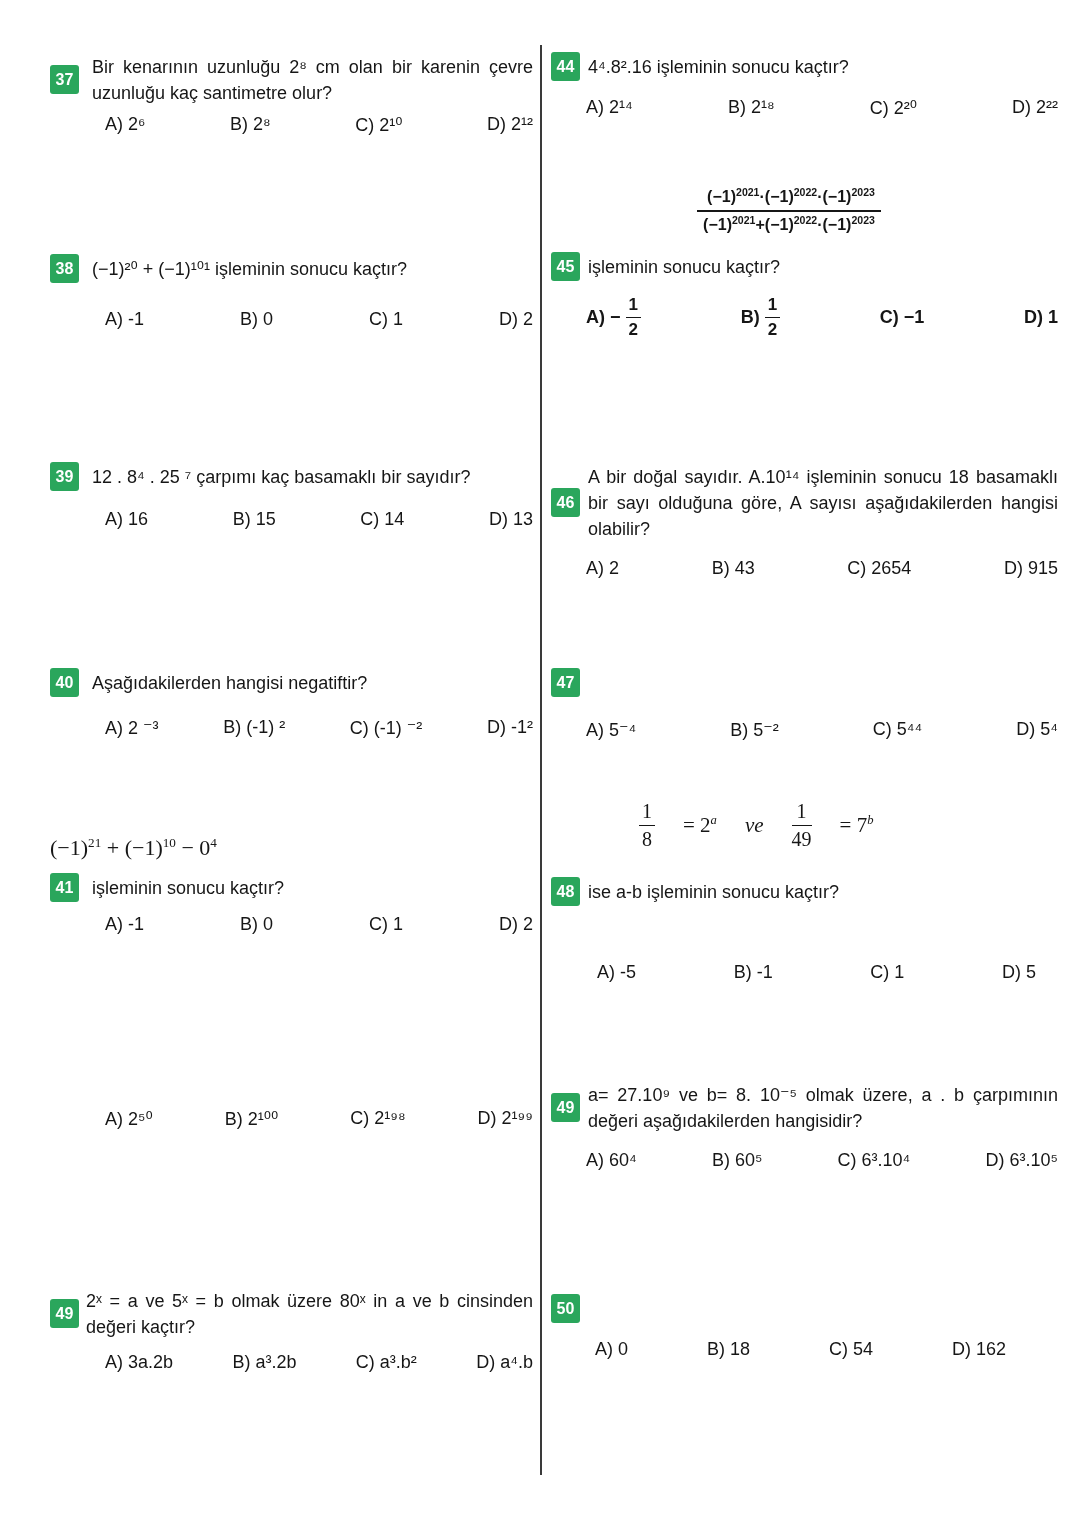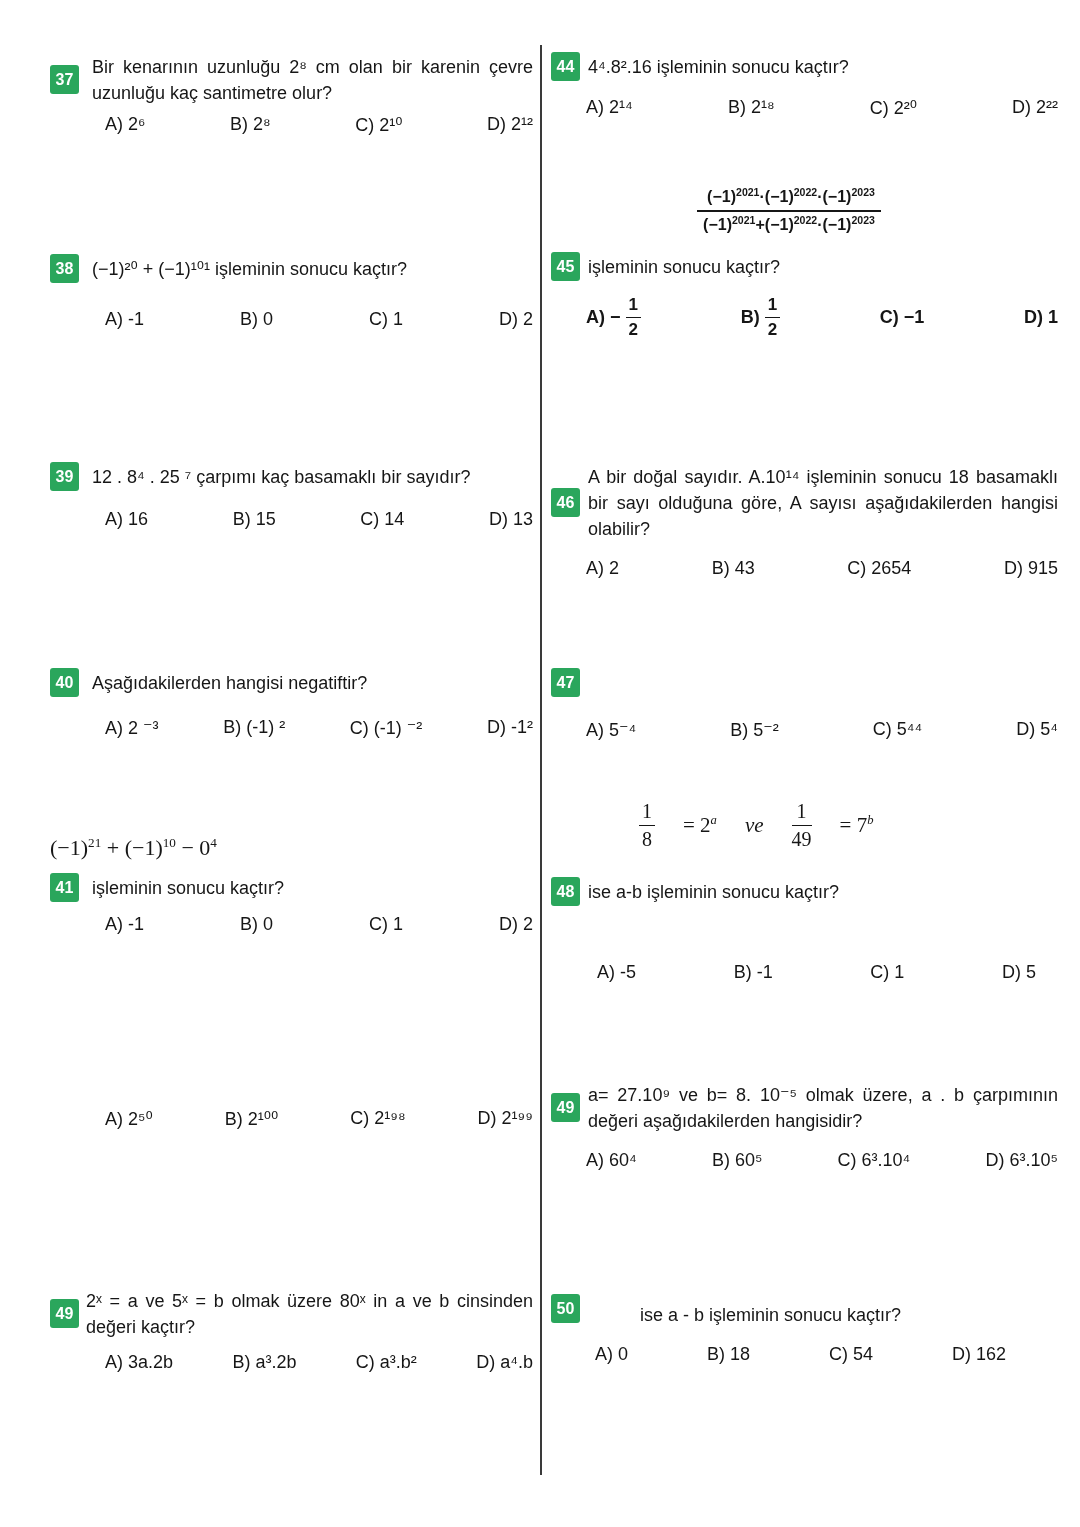--- a/index.html
+++ b/index.html
@@ -237,21 +237,20 @@
       <span class="opt">A) 60⁴</span>
       <span class="opt">B)  60⁵</span>
       <span class="opt">C)  6³.10⁴</span>
       <span class="opt">D) 6³.10⁵</span>
     </div>
   </div>
 
   <div class="q right" style="top:1262px">
     <div class="q50row">
       <span class="badge" style="margin-top:32px">50</span>
-      <div class="qtext" style="margin-top:38px;margin-left:60px">ise a - b işleminin sonucu kaçtır?</div>
     </div>
     <div class="opts" style="margin-top:16px;margin-left:44px;margin-right:52px">
       <span class="opt">A) 0</span>
       <span class="opt">B) 18</span>
       <span class="opt">C) 54</span>
       <span class="opt">D) 162</span>
     </div>
   </div>
 </div>
 

